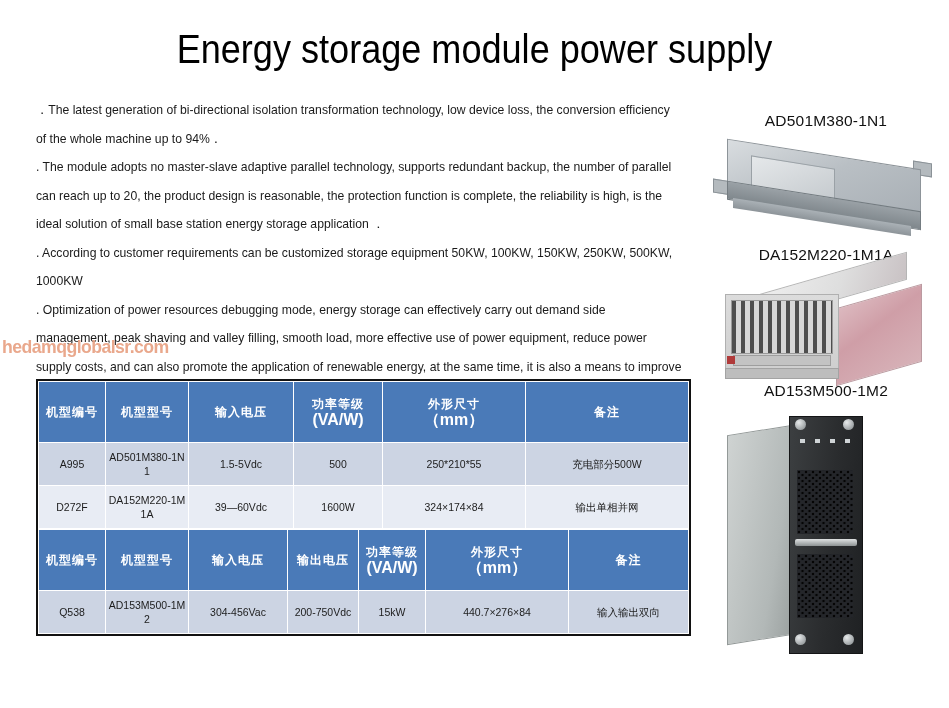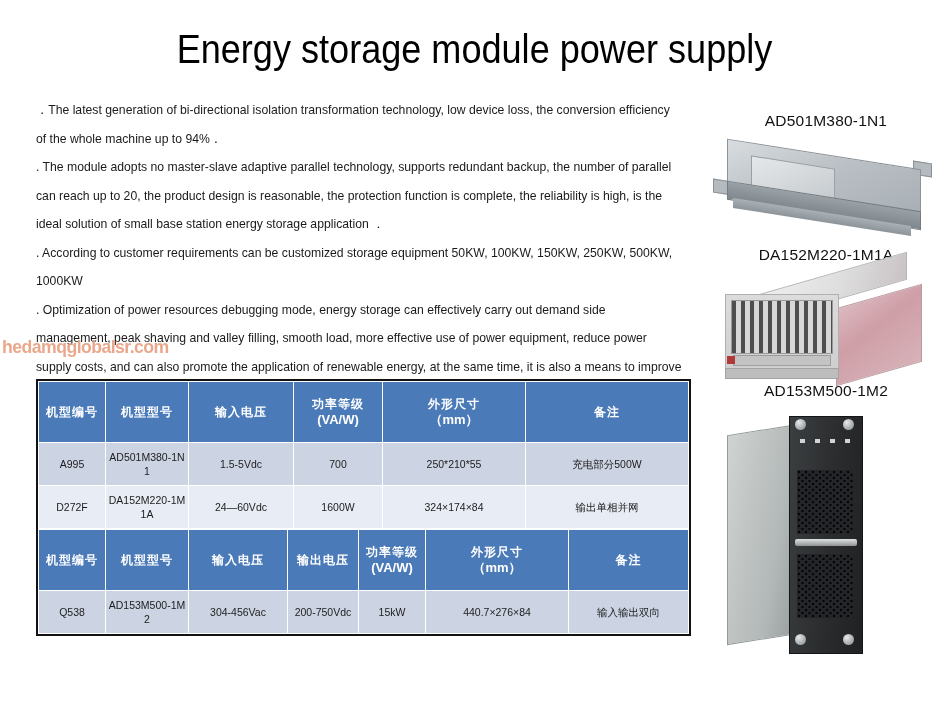--- a/index.html
+++ b/index.html
@@ -96,21 +96,21 @@
     color: #ffffff;
     font-weight: 700;
     font-size: 12px;
     line-height: 16px;
     height: 54px;
     border: 1px solid #ffffff;
     letter-spacing: 0.5px;
   }
   table.spec tr.hdr th .sub {
     display: block;
-    font-size: 13px;
+    font-size: 16px;
     font-weight: 700;
     letter-spacing: 0;
   }
   table.spec tr.r-odd td { background: #ccd4e3; }
   table.spec tr.r-even td { background: #e8ecf4; }
   table.spec tr.data td { height: 36px; }
   .cn { letter-spacing: 1px; }
 
   
   .product-col {
@@ -300,28 +300,28 @@
         <th style="width:100px"><span class="cn">输入电压</span></th>
         <th style="width:84px"><span class="cn">功率等级</span><span class="sub">(VA/W)</span></th>
         <th style="width:138px"><span class="cn">外形尺寸</span><span class="sub">（mm）</span></th>
         <th><span class="cn">备注</span></th>
       </tr>
 
       <tr class="data r-odd">
         <td>A995</td>
         <td>AD501M380-1N1</td>
         <td>1.5-5Vdc</td>
-        <td>700</td>
+        <td>500</td>
         <td>250*210*55</td>
         <td>充电部分500W</td>
       </tr>
       <tr class="data r-even">
         <td>D272F</td>
         <td>DA152M220-1M1A</td>
-        <td>24—60Vdc</td>
+        <td>39—60Vdc</td>
         <td>1600W</td>
         <td>324×174×84</td>
         <td>输出单相并网</td>
       </tr>
     </tbody>
   </table>
 
   <table class="spec">
     <tbody>
 

